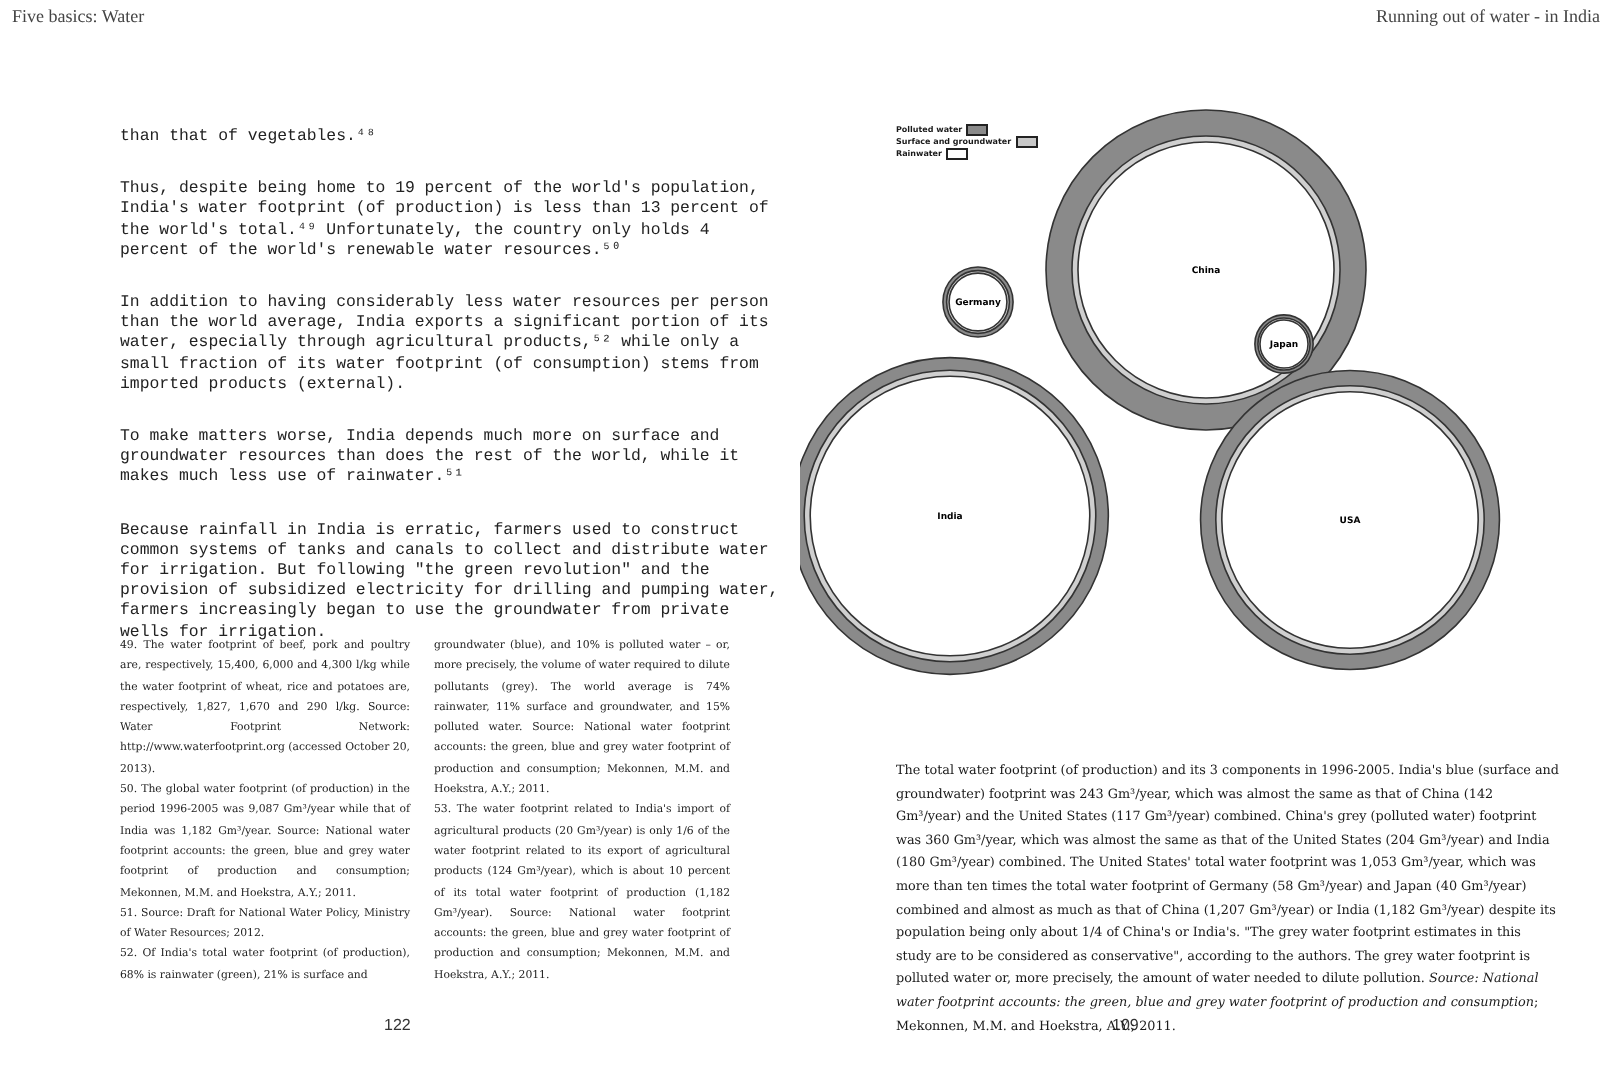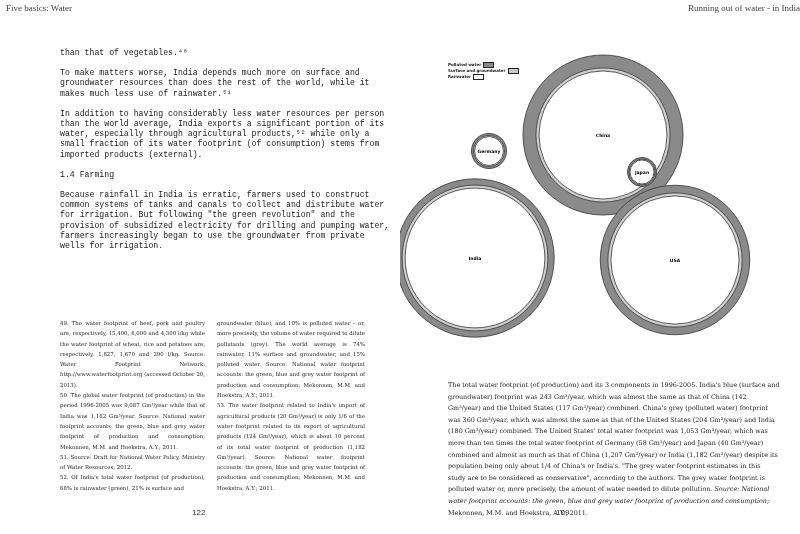--- a/index.html
+++ b/index.html
@@ -4,21 +4,21 @@
 <style>
   html, body { margin: 0; padding: 0; background: #ffffff; }
   body { width: 800px; height: 534px; position: relative; overflow: hidden; font-family: "Liberation Serif", serif; color: #1a1a1a; }
   .page { position: absolute; top: 0; height: 410px; }
   .page-left { left: 0; width: 400px; }
   .page-right { left: 400px; width: 400px; }
   .running-head { position: absolute; top: 3px; font-size: 9px; color: #444; }
   .rh-left { left: 6px; }
   .rh-right { right: 0; }
   .body-text { position: absolute; left: 60px; width: 330px; font-family: "Liberation Mono", monospace; font-size: 8.2px; line-height: 10.2px; color: #222; }
-  .body-text p { margin: 0 0 10px 0; white-space: pre-line; }
+  .body-text p { margin: 16px 0 10px 0; white-space: pre-line; }
   .section-title { margin: 0; }
   .notes { position: absolute; top: 318px; font-family: "DejaVu Serif", serif; font-size: 5.4px; line-height: 10.3px; color: #222; text-align: justify; }
   .notes-col1 { left: 60px; width: 145px; }
   .notes-col2 { left: 217px; width: 148px; }
   .notes p { margin: 0; }
   .folio { position: absolute; top: 508px; font-size: 8px; color: #333; font-family: Liberation Sans, sans-serif; }
   .folio-left { left: 192px; }
   .folio-right { left: 556px; }
   .legend { position: absolute; left: 448px; top: 62px; font-family: "DejaVu Sans", sans-serif; font-size: 4px; font-weight: bold; line-height: 6px; }
   .legend-row { display: flex; align-items: center; gap: 2px; }
@@ -28,23 +28,23 @@
   .caption em { font-style: italic; }
 </style>
 </head>
 <body>
 
 <div class="page page-left">
   <div class="running-head rh-left">Five basics: Water</div>
 
   <div class="body-text" style="top:48px;">
     <p>than that of vegetables.⁴⁸</p>
+    <p>Thus, despite being home to 19 percent of the world's population, India's water footprint (of production) is less than 13 percent of the world's total.⁴⁹ Unfortunately, the country only holds 4 percent of the world's renewable water resources.⁵⁰</p>
+    <p>In addition to having considerably less water resources per person than the world average, India exports a significant portion of its water, especially through agricultural products,⁵² while only a small fraction of its water footprint (of consumption) stems from imported products (external).</p>
     <p>To make matters worse, India depends much more on surface and groundwater resources than does the rest of the world, while it makes much less use of rainwater.⁵¹</p>
-    <p>In addition to having considerably less water resources per person than the world average, India exports a significant portion of its water, especially through agricultural products,⁵² while only a small fraction of its water footprint (of consumption) stems from imported products (external).</p>
-    <p class="section-title">1.4 Farming</p>
     <p>Because rainfall in India is erratic, farmers used to construct common systems of tanks and canals to collect and distribute water for irrigation. But following "the green revolution" and the provision of subsidized electricity for drilling and pumping water, farmers increasingly began to use the groundwater from private wells for irrigation.</p>
   </div>
 
   <div class="notes notes-col1">
     <p>49. The water footprint of beef, pork and poultry are, respectively, 15,400, 6,000 and 4,300 l/kg while the water footprint of wheat, rice and potatoes are, respectively, 1,827, 1,670 and 290 l/kg. Source: Water Footprint Network: http://www.waterfootprint.org (accessed October 20, 2013).</p>
     <p>50. The global water footprint (of production) in the period 1996-2005 was 9,087 Gm³/year while that of India was 1,182 Gm³/year. Source: National water footprint accounts: the green, blue and grey water footprint of production and consumption; Mekonnen, M.M. and Hoekstra, A.Y.; 2011.</p>
     <p>51. Source: Draft for National Water Policy, Ministry of Water Resources; 2012.</p>
     <p>52. Of India's total water footprint (of production), 68% is rainwater (green), 21% is surface and</p>
   </div>
   <div class="notes notes-col2">

